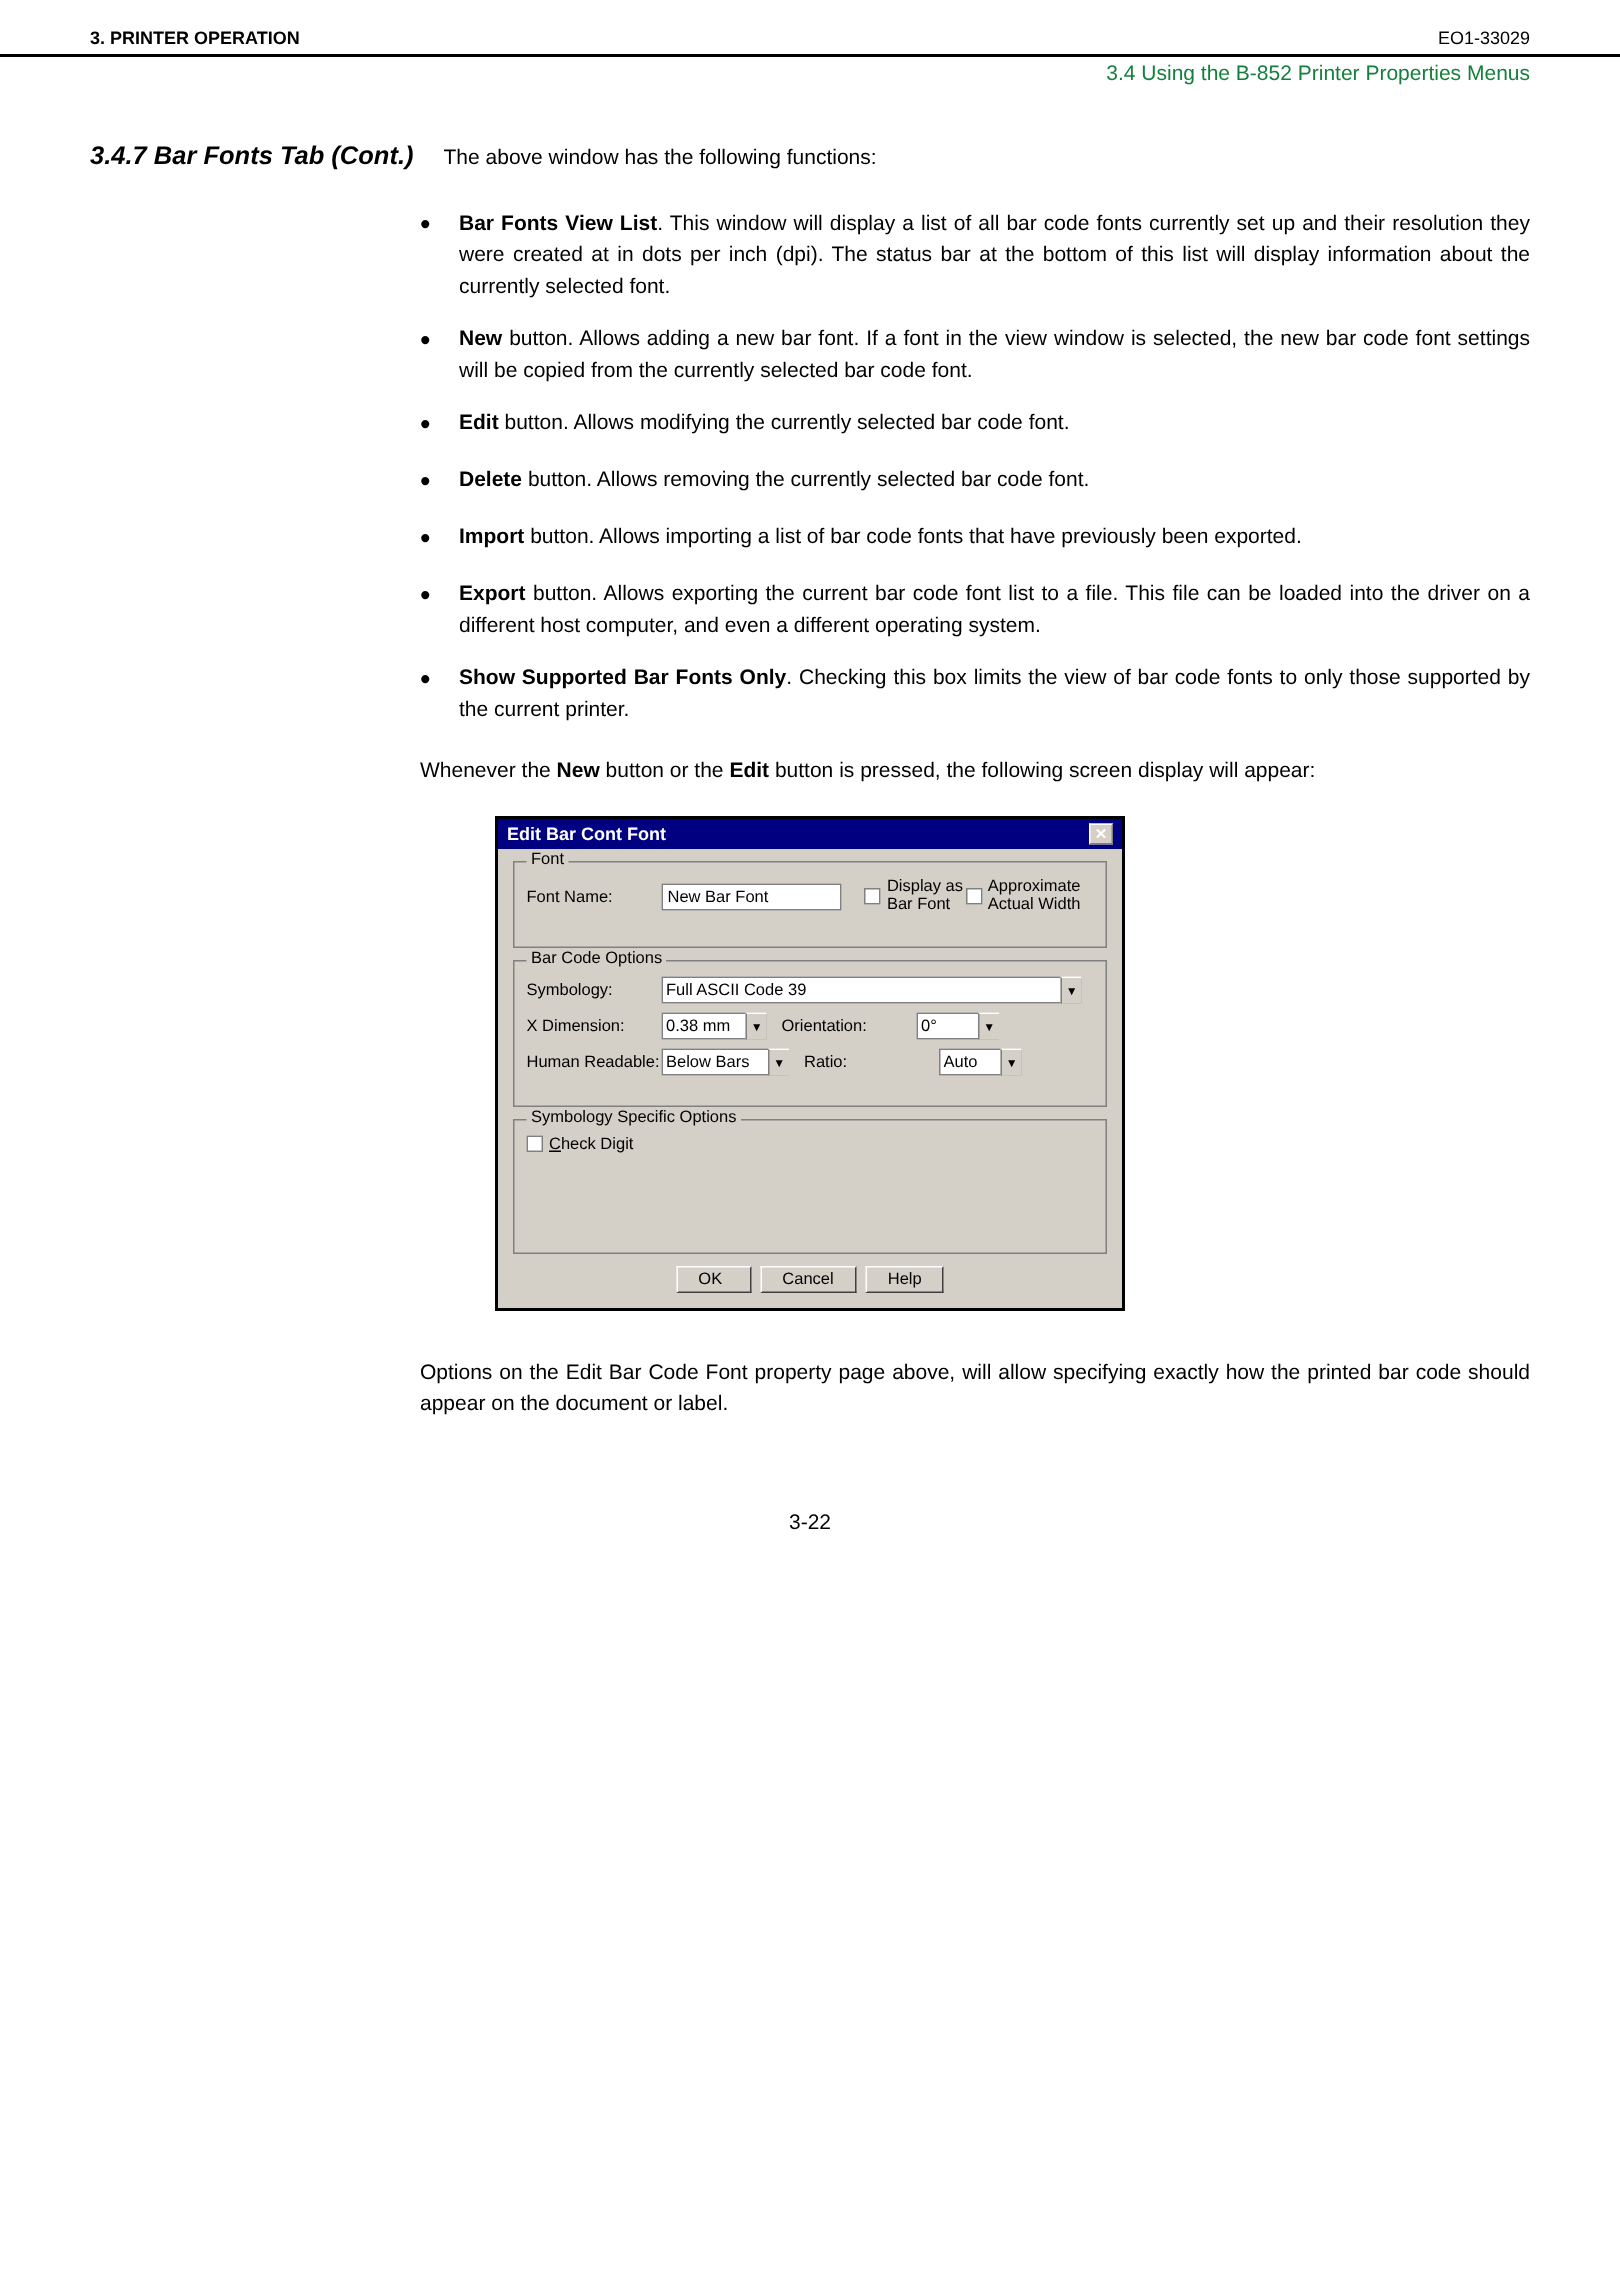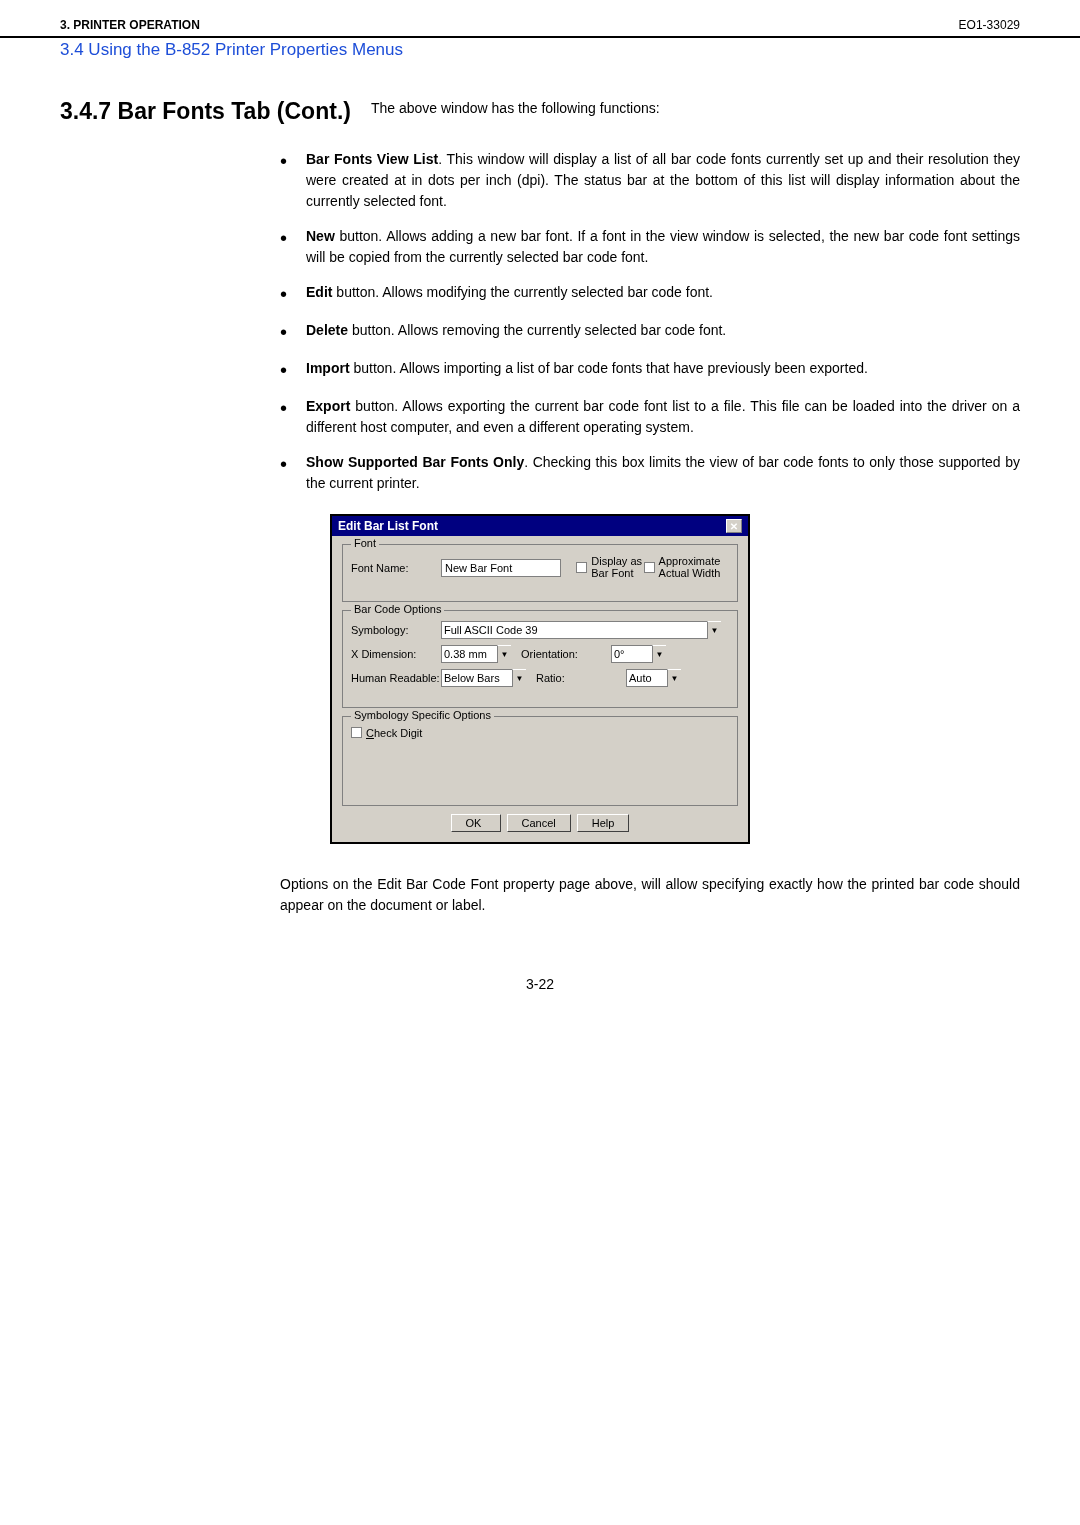--- a/index.html
+++ b/index.html
@@ -24,41 +24,42 @@
       font-weight: bold;
       font-size: 12px;
     }
 
     .page-header-right {
       font-size: 12px;
     }
 
     .page-subheader {
       display: flex;
-      justify-content: flex-start;
+      justify-content: flex-end;
       padding: 2px 60px 8px 60px;
-      font-size: 17px;
-      color: #1d4ed8;
+      font-size: 14px;
+      color: #15803d;
     }
 
     .page-content {
       padding: 30px 60px 40px 60px;
     }
 
     .section-heading-row {
       display: flex;
       align-items: flex-start;
       margin-bottom: 24px;
     }
 
     .section-number {
-      font-size: 23px;
+      font-size: 17px;
       font-weight: bold;
       min-width: 220px;
       padding-right: 20px;
+      font-style: italic;
     }
 
     .section-intro {
       font-size: 14px;
       flex: 1;
       padding-top: 2px;
     }
 
     .bullet-list {
       margin-left: 220px;
@@ -370,26 +371,29 @@
 
     <div class="bullet-item">
       <span class="bullet-dot">•</span>
       <span class="bullet-text">
         <b>Show Supported Bar Fonts Only</b>. Checking this box limits the view of bar code fonts to only those supported by the current printer.
       </span>
     </div>
 
   </div>
 
+  <div class="transition-para">
+    Whenever the <b>New</b> button or the <b>Edit</b> button is pressed, the following screen display will appear:
+  </div>
 
   <div class="dialog-wrapper">
     <div class="dialog-box">
 
       <div class="dialog-titlebar">
-        <span>Edit Bar List Font</span>
+        <span>Edit Bar Cont Font</span>
         <div class="dialog-close-btn">✕</div>
       </div>
 
       <div class="dialog-body">
 
         <div class="dialog-group">
           <span class="dialog-group-label">Font</span>
 
           <div class="dialog-row">
             <span class="dialog-label">Font Name:</span>

